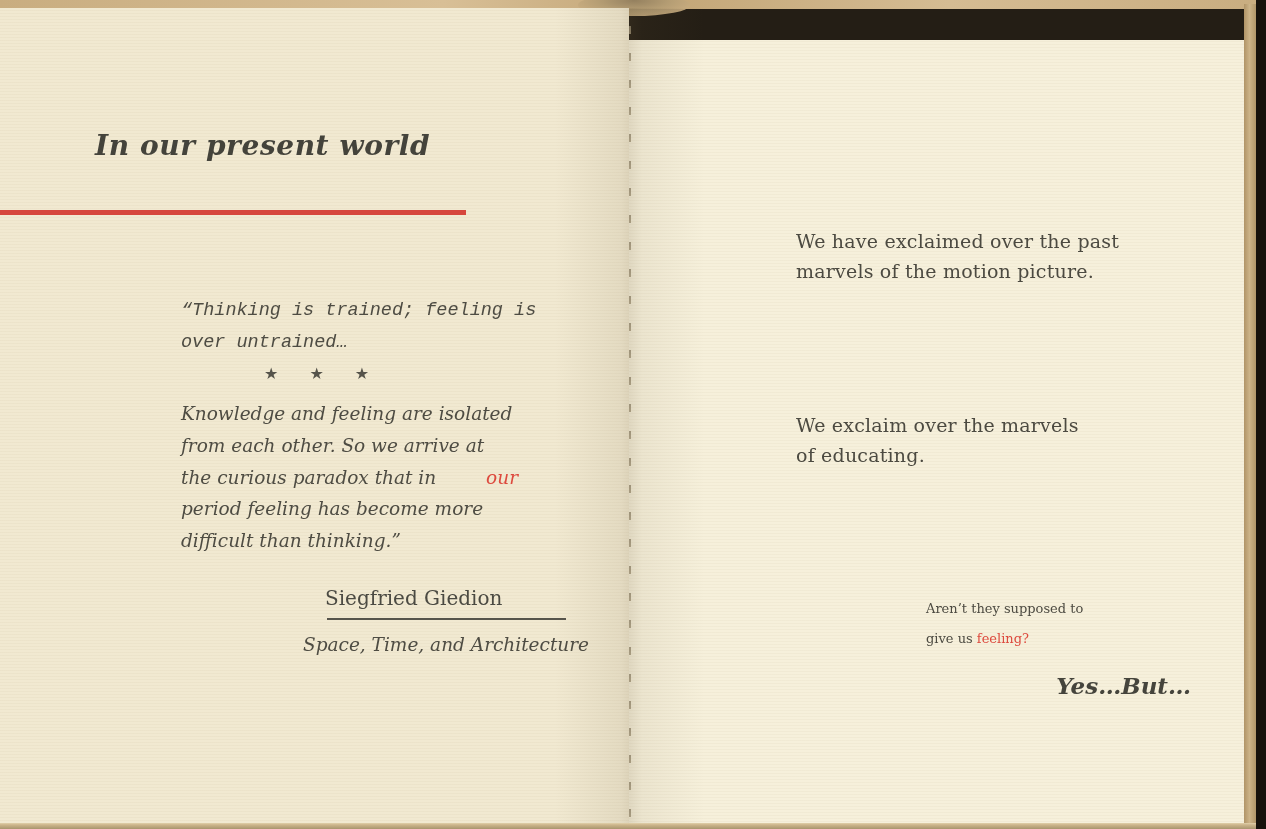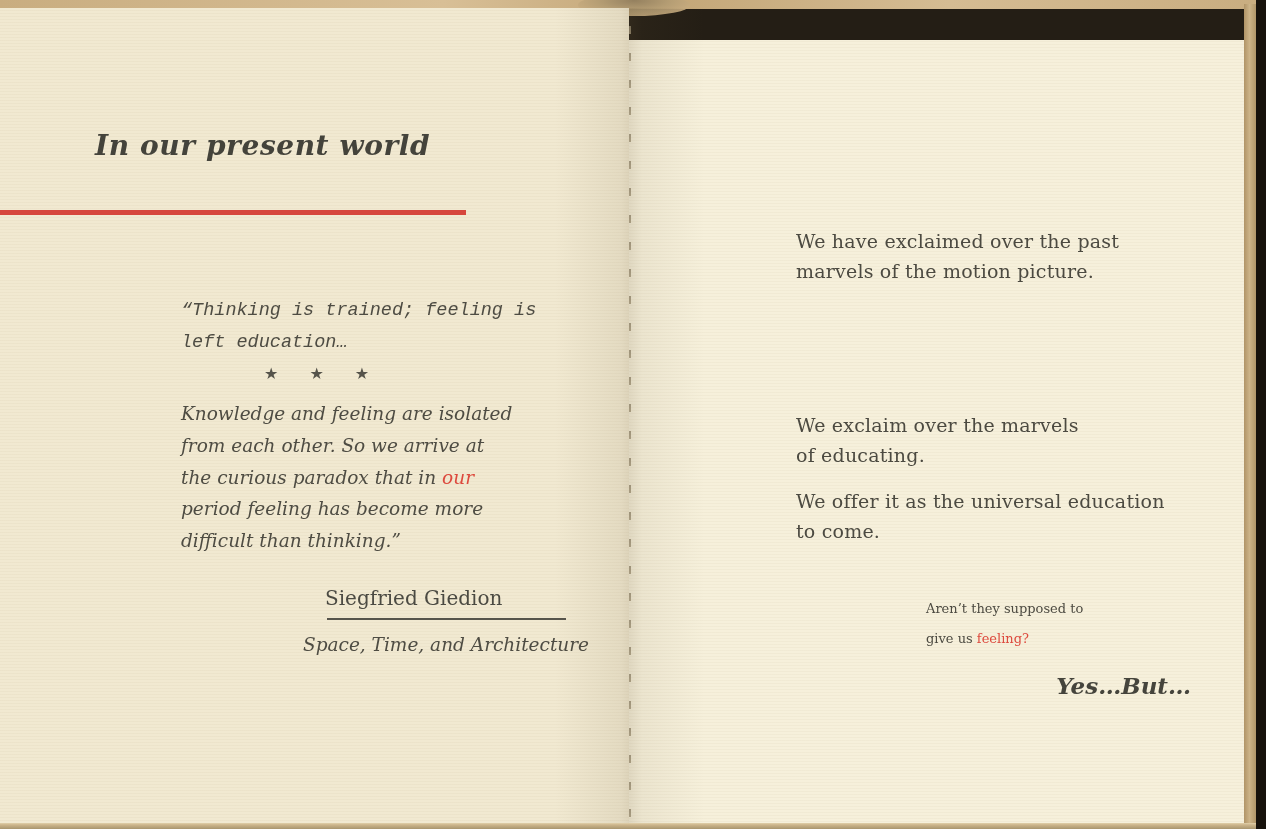--- a/index.html
+++ b/index.html
@@ -123,50 +123,46 @@
 
   <div class="top-edge"></div>
   <div class="spine-top"></div>
 
   <div class="page page-left">
     <h1 class="heading">In our present world</h1>
     <div class="red-rule" style="background: rgb(214, 70, 60);"></div>
 
     <div class="quote q1">
       <div class="qline">“Thinking is trained; feeling is</div>
-      <div class="qline">left education…</div>
+      <div class="qline">over untrained…</div>
     </div>
 
     <div class="stars">★ ★ ★</div>
 
     <div class="quote q2">
       <div class="qline">Knowledge and feeling are isolated</div>
       <div class="qline">from each other. So we arrive at</div>
-      <div class="qline"><span>the curious paradox that in </span><span class="red" style="color: rgb(221, 74, 62);">our</span></div>
+      <div class="qline"><span>the curious paradox that in </span><span class="red" style="color: rgb(221, 74, 62); margin-left: 44px;">our</span></div>
       <div class="qline">period feeling has become more</div>
       <div class="qline">difficult than thinking.”</div>
     </div>
 
     <div class="attr-name">Siegfried Giedion</div>
     <div class="attr-rule"></div>
     <div class="attr-work">Space, Time, and Architecture</div>
   </div>
 
   <div class="page page-right">
     <div class="para p1">
       <div>We have exclaimed over the past</div>
       <div>marvels of the motion picture.</div>
     </div>
     <div class="para p3">
       <div>We exclaim over the marvels</div>
       <div>of educating.</div>
-    </div>
-    <div class="para p4">
-      <div>We offer it as the universal education</div>
-      <div>to come.</div>
     </div>
 
     <div class="question">
       <div>Aren’t they supposed to</div>
       <div><span>give us </span><span class="red" style="color: rgb(221, 74, 62);">feeling?</span></div>
     </div>
 
     <div class="closing">Yes…But…</div>
   </div>
 

